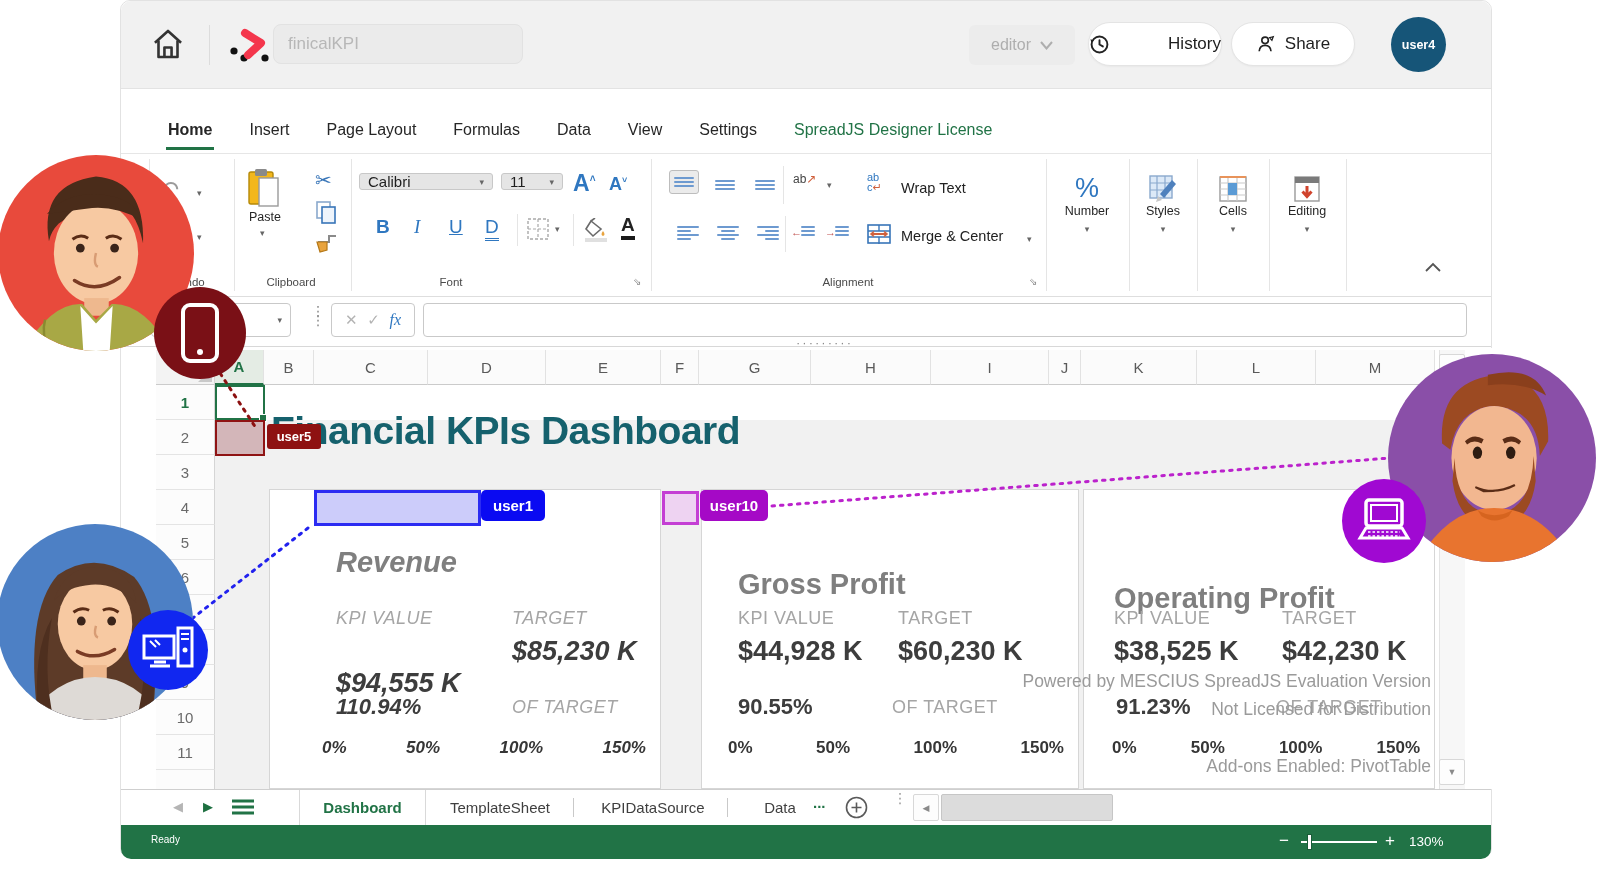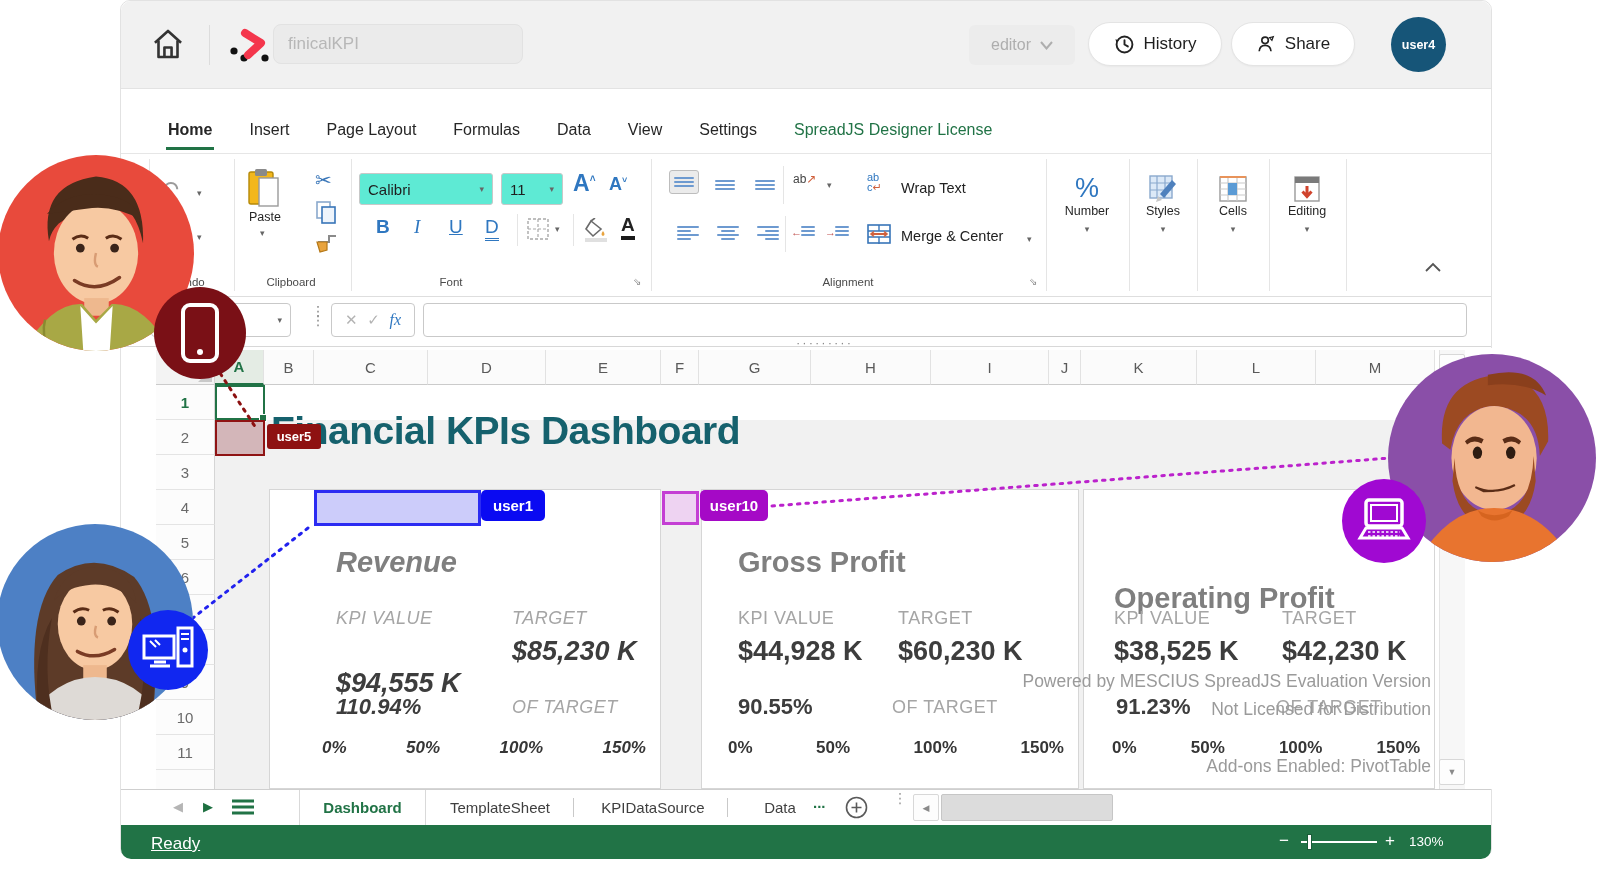--- a/index.html
+++ b/index.html
@@ -36,22 +36,22 @@
   .rtab.license { color:#217346; }
   .tabs-line { position:absolute; left:0; top:152px; width:100%; height:1px; background:#e6e6e6; }
 
   
   .toolbar { position:absolute; left:0; top:153px; width:100%; height:143px; background:#fff;
     border-bottom:1px solid #dedede; }
   .gsep { position:absolute; top:5px; width:1px; height:132px; background:#e5e5e5; }
   .glabel { position:absolute; top:122px; font-size:11.5px; color:#4a4a4a; text-align:center; }
   .dd { color:#666; font-size:9px; }
   .launcher { position:absolute; font-size:10px; color:#8a8a8a; }
-  .selbox { position:absolute; height:32px; border:1px solid #c8c8c8; border-radius:3px;
-    background:#5eead4; display:flex; align-items:center; font-size:15px; color:#1f1f1f; padding:0 8px; }
+  .selbox { position:absolute; height:17px; border:1px solid #c8c8c8; border-radius:3px;
+    background:#e5e5e5; display:flex; align-items:center; font-size:15px; color:#1f1f1f; padding:0 8px; }
   .selbox .dd { margin-left:auto; }
   .fbtn { color:#2f77c0; }
   .bars i { display:block; height:2px; background:#6d9ad0; margin:2px 0; border-radius:1px; }
   .icon-sel { border:1px solid #bdbdbd; background:#ebebeb; border-radius:3px; padding:4px; }
   .bigbtn { position:absolute; top:10px; width:70px; text-align:center; color:#262626; font-size:12.5px; }
   .bigbtn .bb-icon { height:40px; display:flex; align-items:flex-end; justify-content:center; }
   .bigbtn .dd { display:block; margin-top:6px; }
 
   
   .fxrow { position:absolute; left:0; top:296px; width:100%; height:50px; background:#fff;
@@ -150,21 +150,21 @@
         <path d="M20 12 L36 22 L23 34" stroke="#f4364c" stroke-width="8" stroke-linecap="round" stroke-linejoin="round" fill="none"></path>
       </svg>
     </span>
     <input class="doc-input" readonly="" value="finicalKPI" style="">
     <div class="role-btn">
       <span>editor</span>
       <svg width="13" height="9" viewBox="0 0 13 9">
           <path d="M1 1 L6.5 7.5 L12 1" stroke="#aeaeae" stroke-width="2" fill="none"></path>
         </svg>
     </div>
-    <div class="pill" style="left:967px;width:134px;">
+    <div class="pill" style="left:967px;width:134px;justify-content:space-between;">
       <svg width="21" height="21" viewBox="0 0 22 22">
         <circle cx="11" cy="11" r="8.3" stroke="#222" stroke-width="2" fill="none"></circle>
         <path d="M11 6.5 V11 L14.5 13" stroke="#222" stroke-width="2" fill="none" stroke-linecap="round"></path>
         <path d="M2.5 9 L1.5 5.5 L5 6.5" fill="#222"></path>
       </svg>
       <span>History</span>
     </div>
     <div class="pill" style="left:1110px;width:124px;">
       <svg width="20" height="20" viewBox="0 0 22 22">
         <circle cx="10" cy="7" r="3.6" stroke="#222" stroke-width="1.8" fill="none"></circle>
@@ -519,21 +519,21 @@
       <span class="pct" style="left:66px;">110.94%</span>
       <span class="oft" style="left:242px;">OF TARGET</span>
       <div class="scale" style="padding-left:52px;">
         <span>0%</span>
           <span>50%</span>
           <span>100%</span>
           <span>150%</span>
       </div>
     </div>
     <div class="kcard" style="left:580px;width:378px;">
-      <span class="ctitle" style="left:36px;">Gross Profit</span>
+      <span class="ctitle" style="left:36px;margin-top:22px;">Gross Profit</span>
       <span class="klab" style="left:36px;">KPI VALUE</span>
       <span class="klab" style="left:196px;">TARGET</span>
       <span class="kval" style="left:36px;">$44,928 K</span>
       <span class="kval" style="left:196px;">$60,230 K</span>
       <span class="pct" style="left:36px;">90.55%</span>
       <span class="oft" style="left:190px;">OF TARGET</span>
       <div class="scale" style="padding-left:26px;">
         <span>0%</span>
           <span>50%</span>
           <span>100%</span>
@@ -607,21 +607,21 @@
           <circle cx="11.5" cy="11.5" r="10" fill="none" stroke="#5a5a5a" stroke-width="1.6"></circle>
           <path d="M11.5 6.5 V16.5 M6.5 11.5 H16.5" stroke="#5a5a5a" stroke-width="1.6"></path>
         </svg>
     </span>
     <span class="abs" style="left:772px;top:4px;color:#999;font-size:14px;line-height:9px;">⋮</span>
     <div class="sbtn" style="left:792px;top:4px;width:26px;height:27px;position:absolute;">◀</div>
     <div class="hthumb"></div>
   </div>
 
   <div class="statusbar">
-    <span class="abs" style="left:30px;top:9px;font-size:17px;text-decoration:underline;">Ready</span>
+    <span class="abs" style="left:30px;top:9px;font-size:10px;">Ready</span>
     <span class="abs" style="left:1158px;top:6px;font-size:17px;">−</span>
     <div class="zoomline"></div>
     <div class="zoomthumb"></div>
     <span class="abs" style="left:1264px;top:6px;font-size:17px;">+</span>
     <span class="abs" style="left:1288px;top:9px;font-size:13.5px;">130%</span>
   </div>
 </div>
 
 <svg id="lines-svg" width="1600" height="876">
   <line x1="197" y1="338" x2="256" y2="428" stroke="#8c1111" stroke-width="3" stroke-dasharray="2.5 6" stroke-linecap="round"></line>

